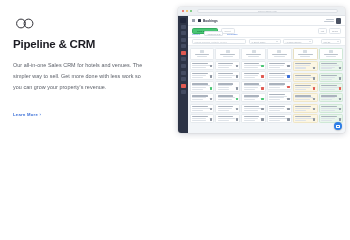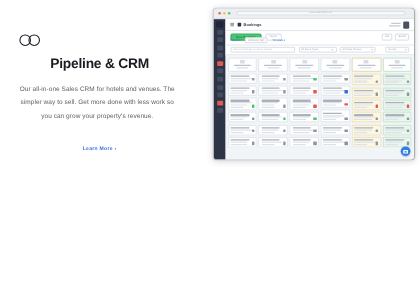--- a/index.html
+++ b/index.html
@@ -5,21 +5,21 @@
   * { box-sizing: border-box; margin: 0; padding: 0; }
   html, body {
     width: 350px; height: 139px;
     background: #ffffff;
     font-family: "Liberation Sans", sans-serif;
     overflow: hidden;
   }
   .page { position: relative; width: 350px; height: 139px; background: #fff; }
 
   
-  .promo { position: absolute; left: 13px; top: 28px; width: 140px; text-align: center; }
+  .promo { position: absolute; left: 13px; top: 18px; width: 140px; }
   .promo-icon { width: 30px; height: 11px; position: relative; margin-bottom: 9px; }
   .promo-icon svg { display: block; }
   .promo-title {
     font-size: 11.5px; font-weight: bold; color: #1b1b22;
     letter-spacing: -0.2px; margin-bottom: 9px; line-height: 1.1;
   }
   .promo-body {
     font-size: 5.4px; line-height: 2.05; color: #5c6069;
     letter-spacing: 0.05px; width: 136px; margin-bottom: 9px;
   }

